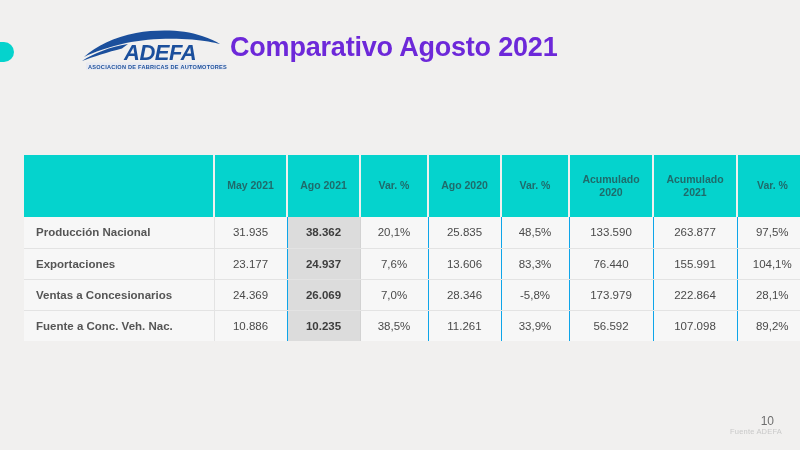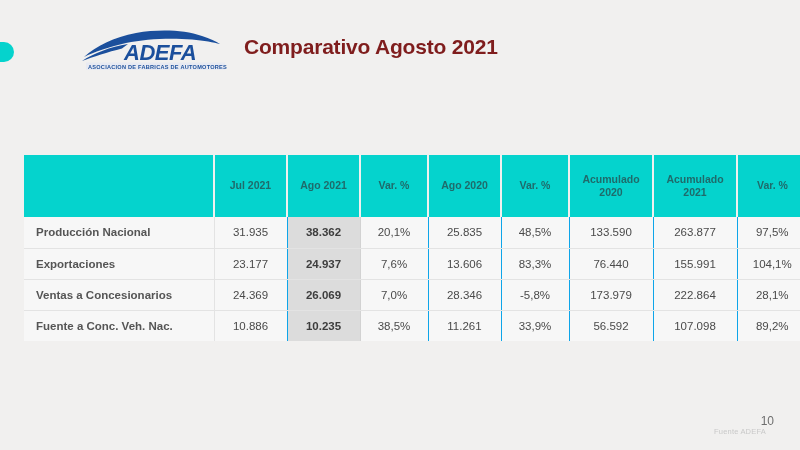--- a/index.html
+++ b/index.html
@@ -23,31 +23,30 @@
     background: #05d3cd;
     border-radius: 13px;
   }
 
   
   .header {
     position: absolute;
     left: 80px; top: 24px;
     display: flex;
     align-items: center;
-    gap: 14px;
   }
   .logo {
     position: relative;
     width: 150px; height: 48px;
   }
   .logo svg { display: block; }
   .slide-title {
-    font-size: 21px;
-    font-weight: bold;
-    color: #7f1d1d;
+    font-size: 27px;
+    font-weight: bold;
+    color: #6d28d9;
     letter-spacing: -0.2px;
     white-space: nowrap;
     padding-bottom: 2px;
   }
 
   
   .table-wrap {
     position: absolute;
     left: 24px; top: 155px;
     width: 754px;
@@ -110,21 +109,21 @@
   
   .page-num {
     position: absolute;
     right: 26px; bottom: 22px;
     font-size: 12px;
     color: #6e6e6e;
     text-align: right;
   }
   .source {
     position: absolute;
-    right: 34px; bottom: 14px;
+    right: 18px; bottom: 14px;
     font-size: 7.5px;
     color: #c9c9c9;
     text-align: right;
     letter-spacing: .2px;
   }
 </style>
 </head>
 <body>
 
 <div class="slide">
@@ -160,21 +159,21 @@
         <col class="c-num">
           <col class="c-var">
           <col class="c-acc">
           <col class="c-acc">
           <col class="c-var2">
       </colgroup>
       <thead>
         <tr>
           <th class="corner"></th>
           <th>
-            <span>Jul 2021</span>
+            <span>May 2021</span>
           </th>
           <th>
             <span>Ago 2021</span>
           </th>
           <th>
             <span>Var. %</span>
           </th>
           <th>
             <span>Ago 2020</span>
           </th>

